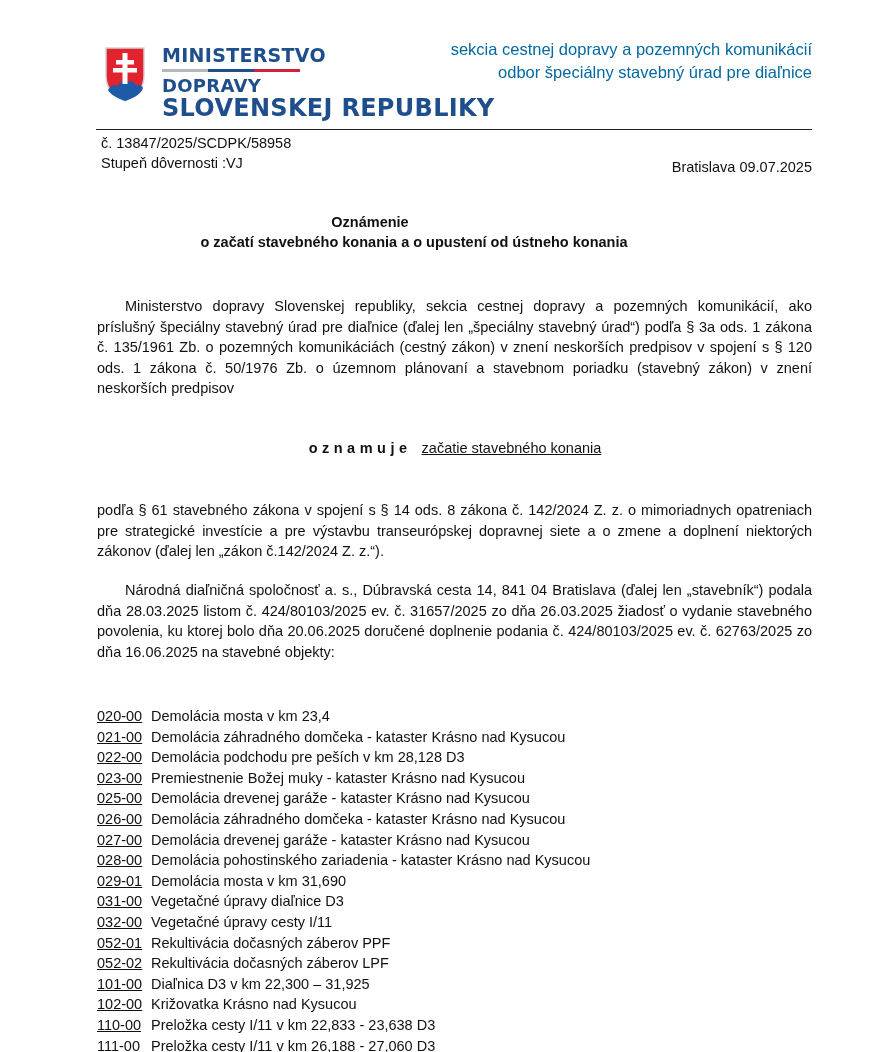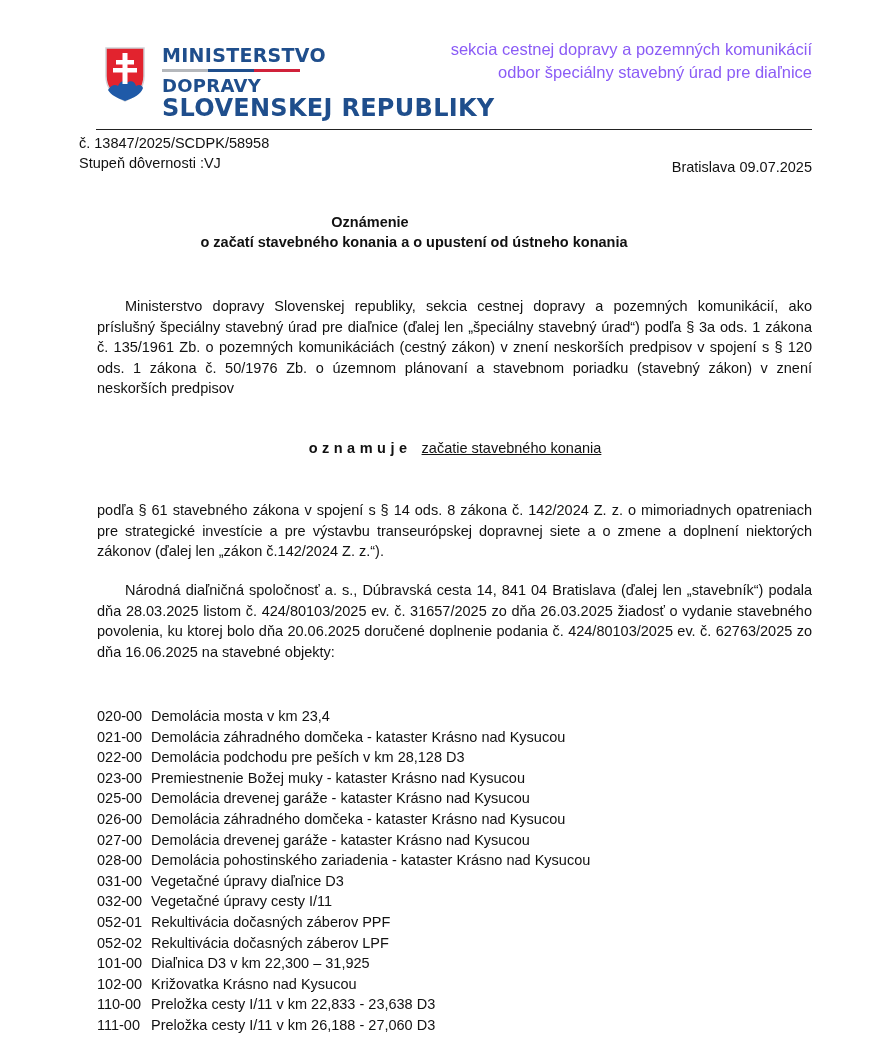--- a/index.html
+++ b/index.html
@@ -8,38 +8,38 @@
   .page { position: absolute; left: 0; top: 0; width: 886px; height: 1052px; }
   .logo { position: absolute; left: 104px; top: 44px; width: 290px; height: 70px; text-align: center; }
   .crest { position: absolute; left: 0; top: 2px; width: 42px; height: 56px; }
   .logo-text { position: absolute; left: 58px; top: 0; font-family: "DejaVu Sans", sans-serif;
                color: #1f4e8c; letter-spacing: 0.3px; }
   .lt1 { position: absolute; left: 0; top: 0; font-size: 19px; font-weight: bold; white-space: nowrap; }
   .stripe { position: absolute; left: 0; top: 25px; width: 138px; height: 3px; display: flex; }
   .stripe span { flex: 1; }
   .lt2 { position: absolute; left: 0; top: 31px; font-size: 18px; font-weight: bold; white-space: nowrap; }
   .lt3 { position: absolute; left: 0; top: 50px; font-size: 24px; font-weight: bold; white-space: nowrap; }
-  .dept { position: absolute; right: 74px; top: 38px; text-align: right; font-size: 16.5px; line-height: 23px; color: #8b5cf6; }
+  .dept { position: absolute; right: 74px; top: 38px; text-align: right; font-size: 16.5px; line-height: 23px; color: #0369a1; }
   .rule { position: absolute; left: 96px; top: 129px; width: 716px; height: 1px; background: #222; }
-  .meta-l { position: absolute; left: 79px; top: 133px; font-size: 14.5px; line-height: 20px; }
+  .meta-l { position: absolute; left: 101px; top: 133px; font-size: 14.5px; line-height: 20px; }
   .meta-r { position: absolute; right: 74px; top: 133px; font-size: 14.5px; line-height: 20px; margin-top: 24px; }
   .title { position: absolute; left: 0; width: 740px; text-align: center; font-weight: bold; font-size: 14.5px; }
   .t1 { top: 214px; }
   .t2 { top: 234px; margin-left: 44px; }
   .para { position: absolute; left: 97px; width: 715px; font-size: 14.5px; line-height: 20.5px; text-align: justify; }
   .p1 { top: 296px; }
   .p1 .indent, .p3 .indent { display: inline-block; width: 28px; }
   .announce { position: absolute; left: 0; width: 910px; top: 440px; text-align: center; font-size: 14.5px; }
   .announce b { letter-spacing: 4.5px; margin-right: 6px; margin-top: 24px; }
   .announce u { text-decoration: underline; }
   .p2 { top: 500px; }
   .p3 { top: 580px; }
   .objects { position: absolute; left: 97px; top: 706px; font-size: 14.5px; line-height: 20.6px; margin: 0; padding: 0; list-style: none; }
   .objects li { white-space: nowrap; }
-  .code { display: inline-block; width: 54px; }
+  .code { display: inline-block; width: 54px; text-decoration: underline; }
 </style>
 </head>
 <body>
 
 <div class="page">
 
   <div class="logo">
     <svg class="crest" viewBox="0 0 42 56">
       <path d="M2 2 H40 V30 C40 44 30 51 21 55 C12 51 2 44 2 30 Z" fill="#e2232e" stroke="#cfd3d8" stroke-width="1.5"></path>
       <path d="M4 44 C7 39 11 38 14 40 C16 35 20 34 23 37 C26 34 31 35 32 40 C35 38 38 39 39 42 C37 48 30 52 21 55 C13 52 7 49 4 44 Z" fill="#1f5aa8"></path>
@@ -88,20 +88,21 @@
 
   <ul class="objects">
     <li><span class="code">020-00</span><span>Demolácia mosta v km 23,4</span></li>
     <li><span class="code">021-00</span><span>Demolácia záhradného domčeka - kataster Krásno nad Kysucou</span></li>
     <li><span class="code">022-00</span><span>Demolácia podchodu pre peších v km 28,128 D3</span></li>
     <li><span class="code">023-00</span><span>Premiestnenie Božej muky - kataster Krásno nad Kysucou</span></li>
     <li><span class="code">025-00</span><span>Demolácia drevenej garáže - kataster Krásno nad Kysucou</span></li>
     <li><span class="code">026-00</span><span>Demolácia záhradného domčeka - kataster Krásno nad Kysucou</span></li>
     <li><span class="code">027-00</span><span>Demolácia drevenej garáže - kataster Krásno nad Kysucou</span></li>
     <li><span class="code">028-00</span><span>Demolácia pohostinského zariadenia - kataster Krásno nad Kysucou</span></li>
+    <li><span class="code">029-01</span><span>Demolácia mosta v km 31,690</span></li>
     <li><span class="code">031-00</span><span>Vegetačné úpravy diaľnice D3</span></li>
     <li><span class="code">032-00</span><span>Vegetačné úpravy cesty I/11</span></li>
     <li><span class="code">052-01</span><span>Rekultivácia dočasných záberov PPF</span></li>
     <li><span class="code">052-02</span><span>Rekultivácia dočasných záberov LPF</span></li>
     <li><span class="code">101-00</span><span>Diaľnica D3 v km 22,300 – 31,925</span></li>
     <li><span class="code">102-00</span><span>Križovatka Krásno nad Kysucou</span></li>
     <li><span class="code">110-00</span><span>Preložka cesty I/11 v km 22,833 - 23,638 D3</span></li>
     <li><span class="code">111-00</span><span>Preložka cesty I/11 v km 26,188 - 27,060 D3</span></li>
   </ul>
 

